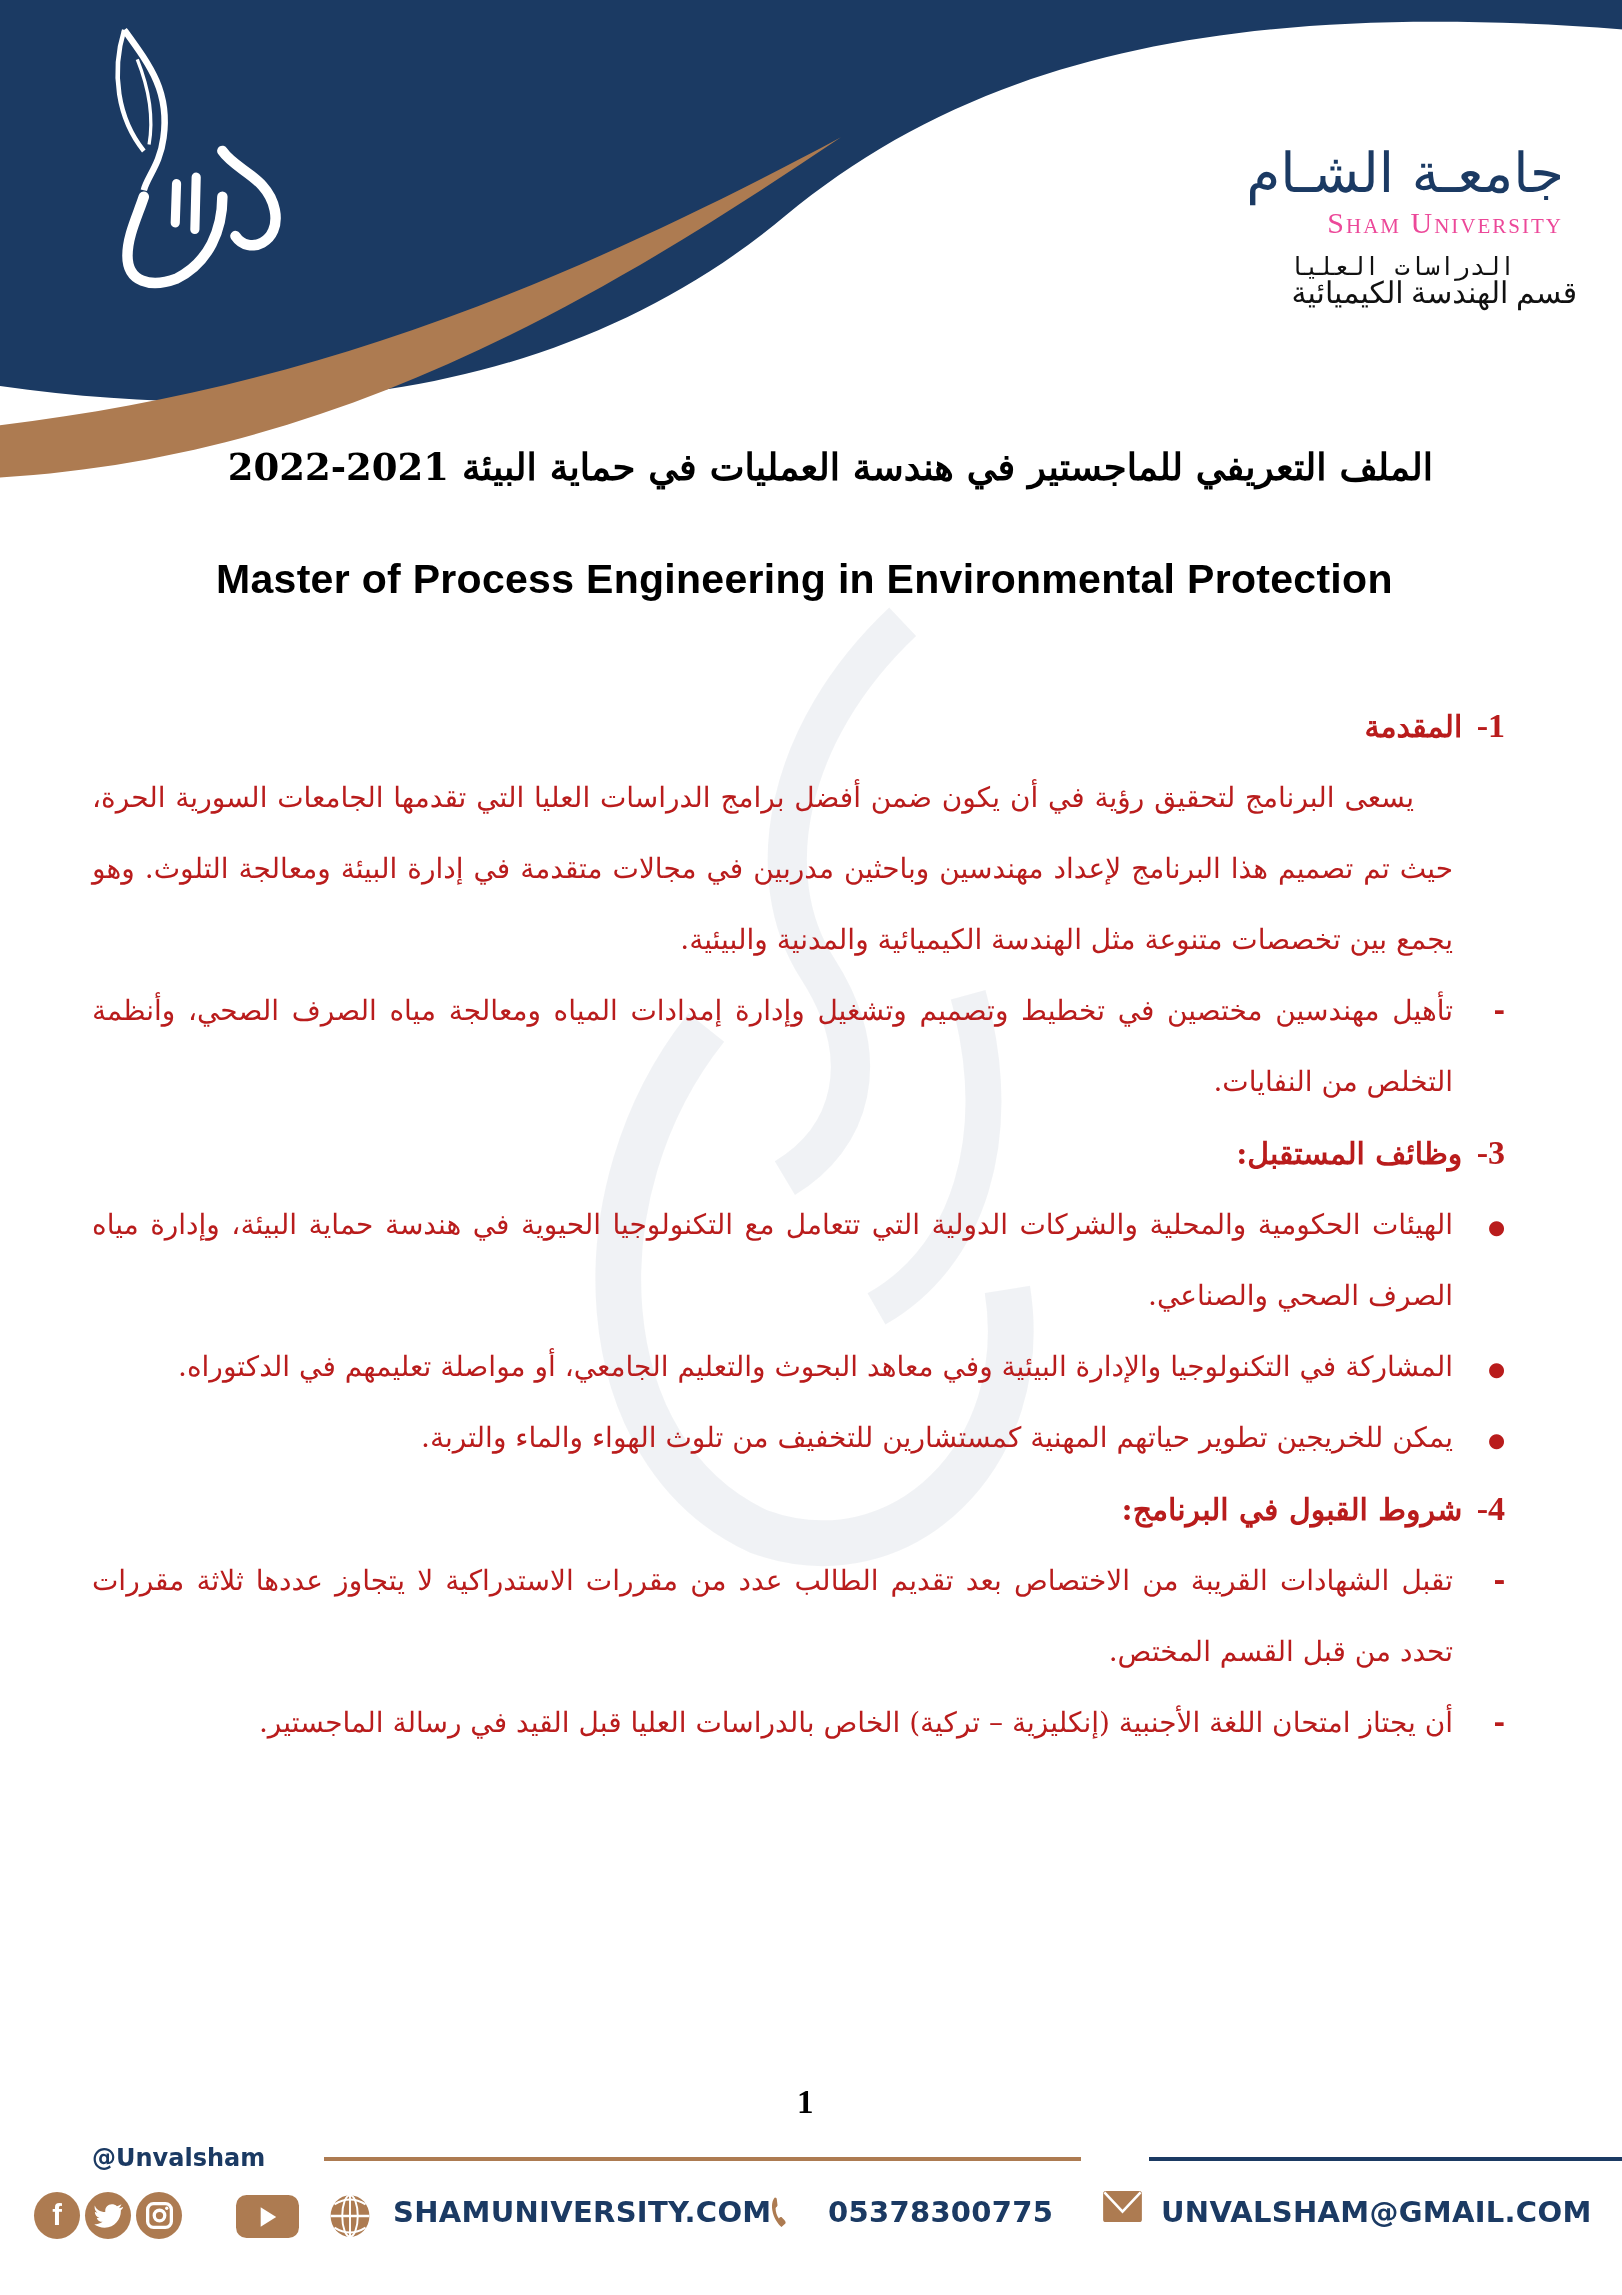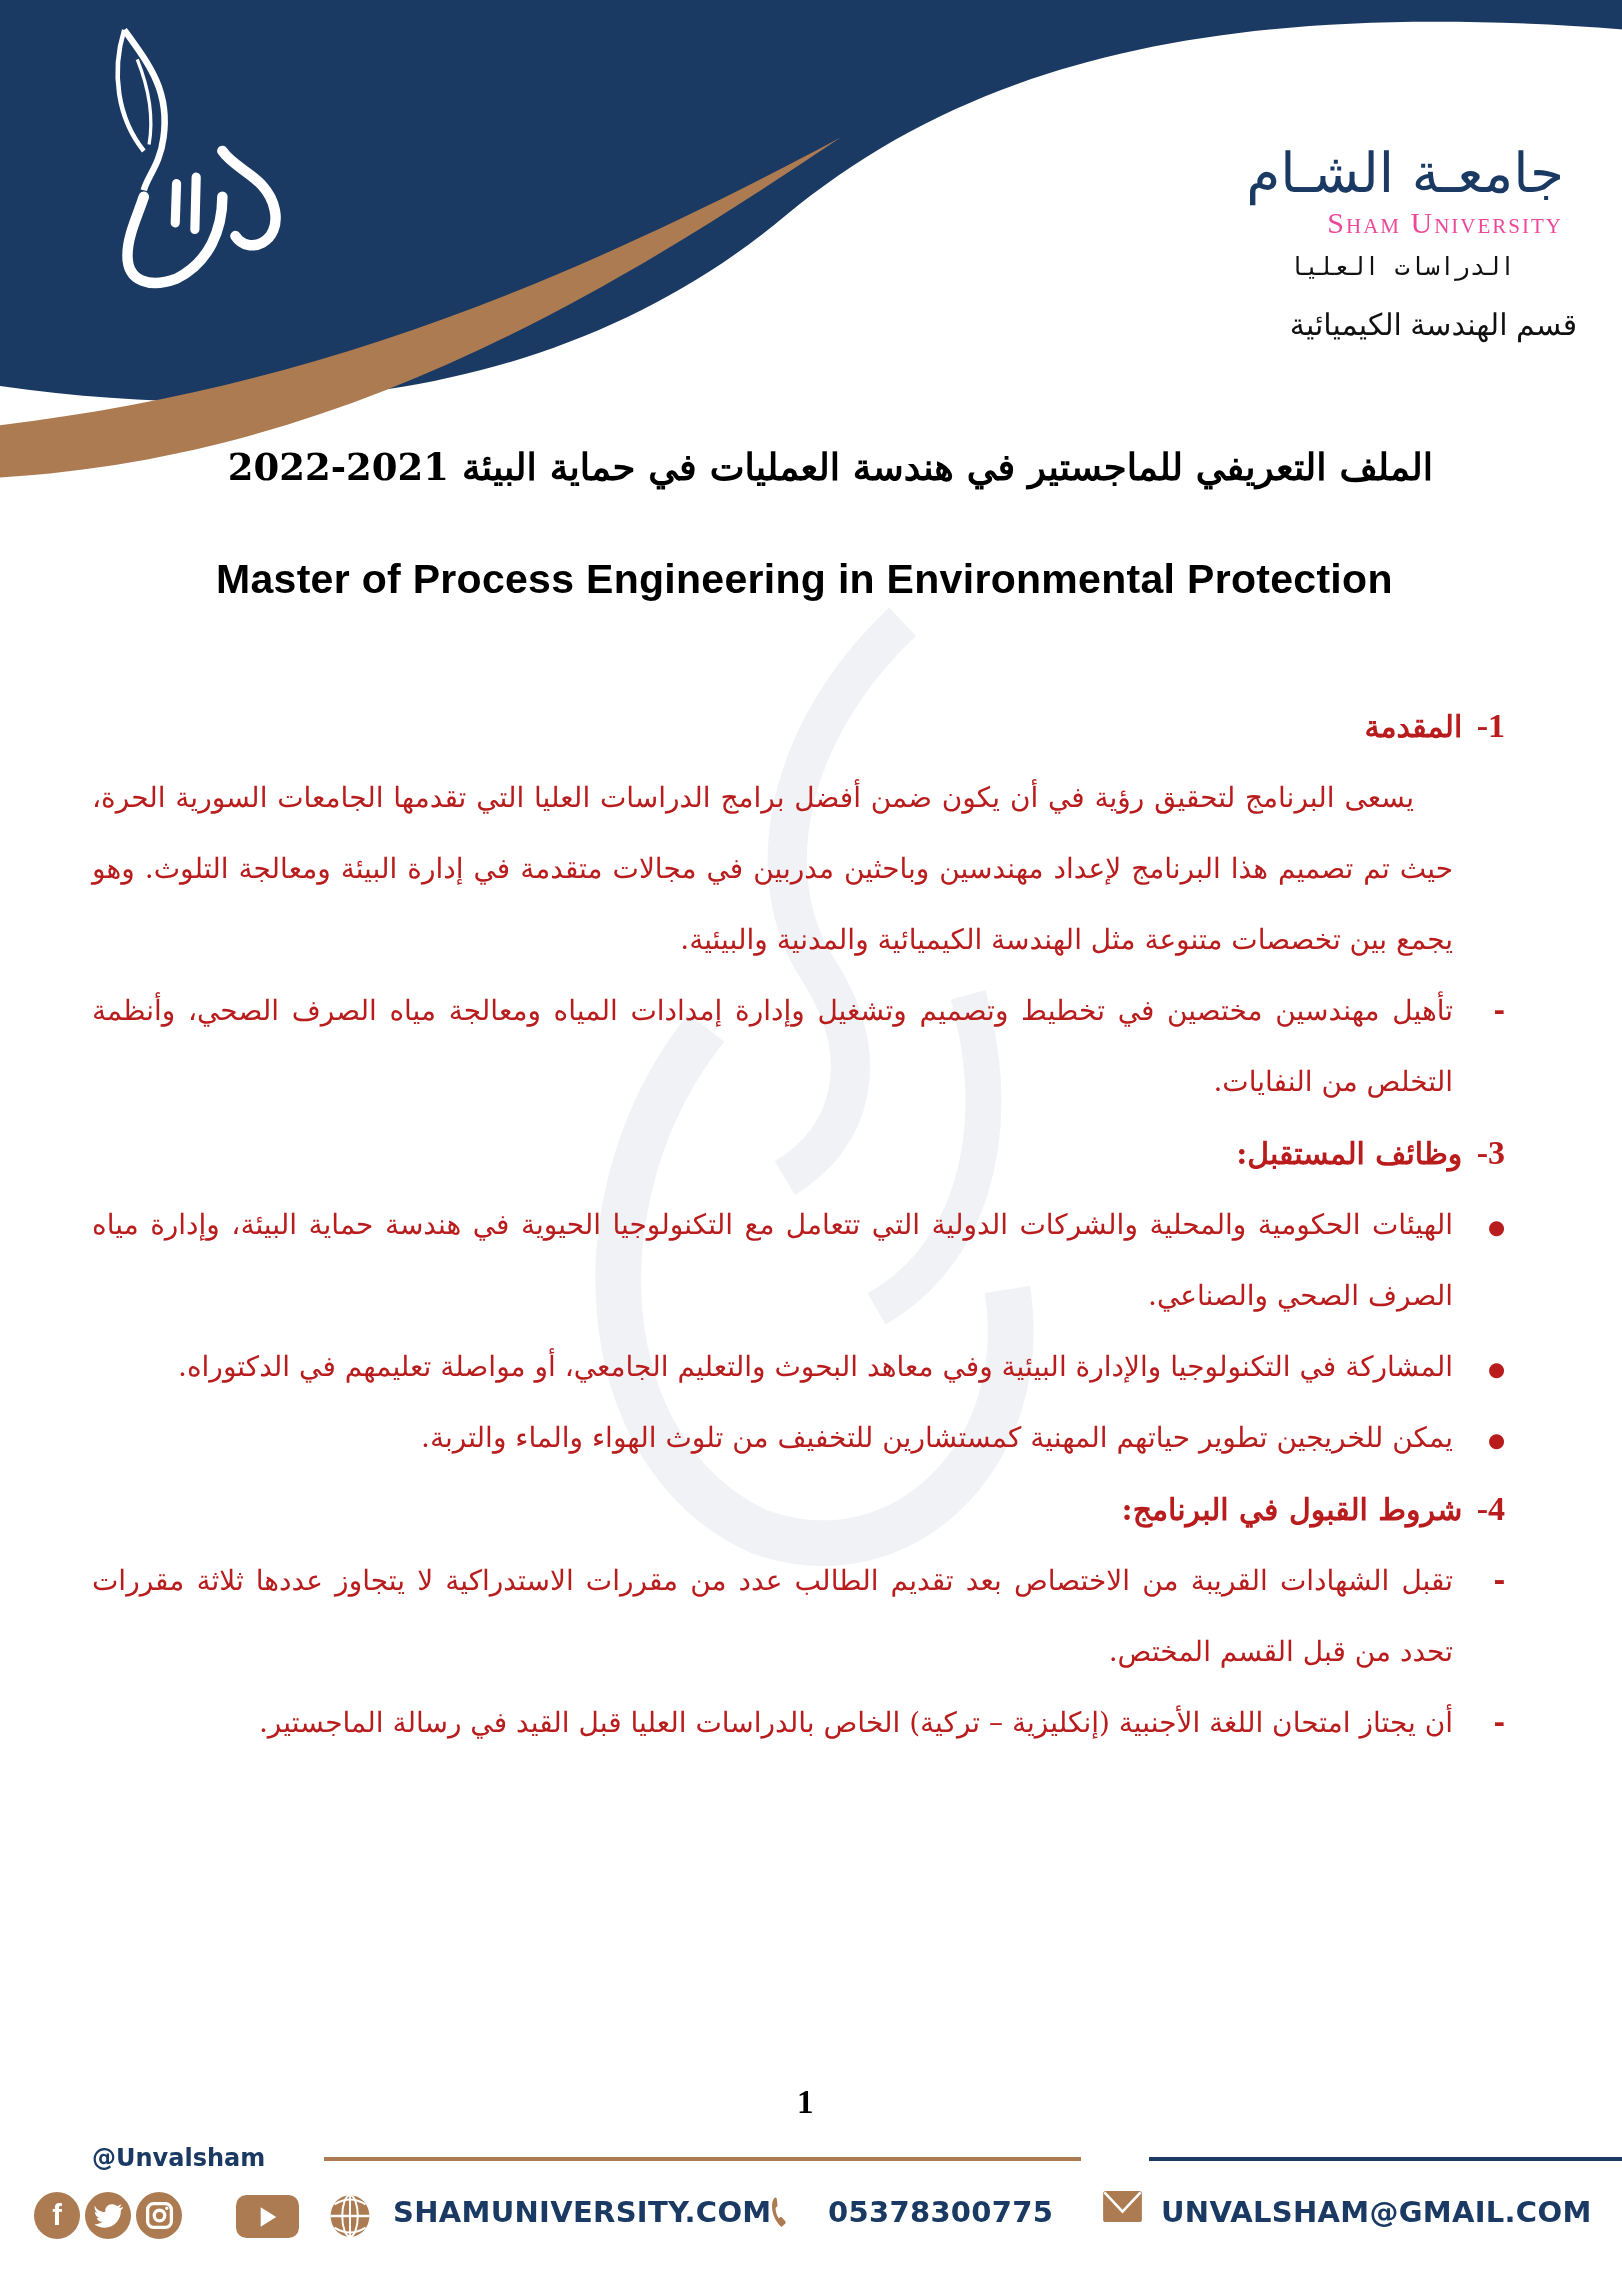--- a/index.html
+++ b/index.html
@@ -6,21 +6,21 @@
   html, body { width: 1623px; height: 2295px; background: #ffffff; overflow: hidden; }
   body { position: relative; font-family: "DejaVu Sans", sans-serif; color: #000; }
 
   .header-art { position: absolute; left: 0; top: 0; width: 1623px; height: 484px; }
   .watermark { position: absolute; left: 510px; top: 602px; width: 589px; height: 982px; opacity: 0.06; }
 
   .logo { position: absolute; left: 98px; top: 19.6px; width: 216px; height: 275px; }
   .brand-ar { position: absolute; right: 59px; top: 141px; font-family: "DejaVu Sans", sans-serif; font-size: 55px; color: #1b3a63; font-weight: 300; direction: rtl; letter-spacing: 2.6px; }
   .brand-en { position: absolute; right: 60px; top: 206px; font-family: "Liberation Serif", serif; font-size: 30px; color: #ec4899; letter-spacing: 2px; font-variant: small-caps; }
   .dept-1 { position: absolute; right: 108px; top: 252px; font-family: Liberation Mono, monospace; font-size: 25px; color: #111; direction: rtl; }
-  .dept-2 { position: absolute; right: 46px; top: 307px; font-family: Liberation Sans, sans-serif; font-size: 30px; color: #111; direction: rtl; }
+  .dept-2 { position: absolute; right: 46px; top: 275px; font-family: Liberation Serif, serif; font-size: 30px; color: #111; direction: rtl; }
 
   .title-ar { position: absolute; right: 190px; top: 445px; width: 1276px; text-align: right; font-family: "DejaVu Serif", serif; font-size: 37px; font-weight: bold; direction: rtl; }
   .title-en { position: absolute; left: 216px; top: 556px; font-family: "Liberation Sans", sans-serif; font-size: 41px; font-weight: bold; letter-spacing: 0.3px; text-align: right; }
 
   .content { position: absolute; left: 92px; top: 690px; width: 1413px; direction: rtl; font-family: "DejaVu Serif", serif; font-size: 28px; line-height: 71px; color: #b91c1c; }
   .sec-head { font-weight: bold; font-size: 30px; padding-right: 0; line-height: 71px; }
   .sec-head .num { font-family: "Liberation Serif", serif; font-size: 34px; margin-left: 14.4px; }
   .para { text-align: justify; text-align-last: right; padding-right: 52px; }
   .item { position: relative; padding-right: 52px; text-align: justify; text-align-last: right; }
   .item .marker { position: absolute; right: 0; top: 0; width: 26px; text-align: center; font-weight: bold; }

